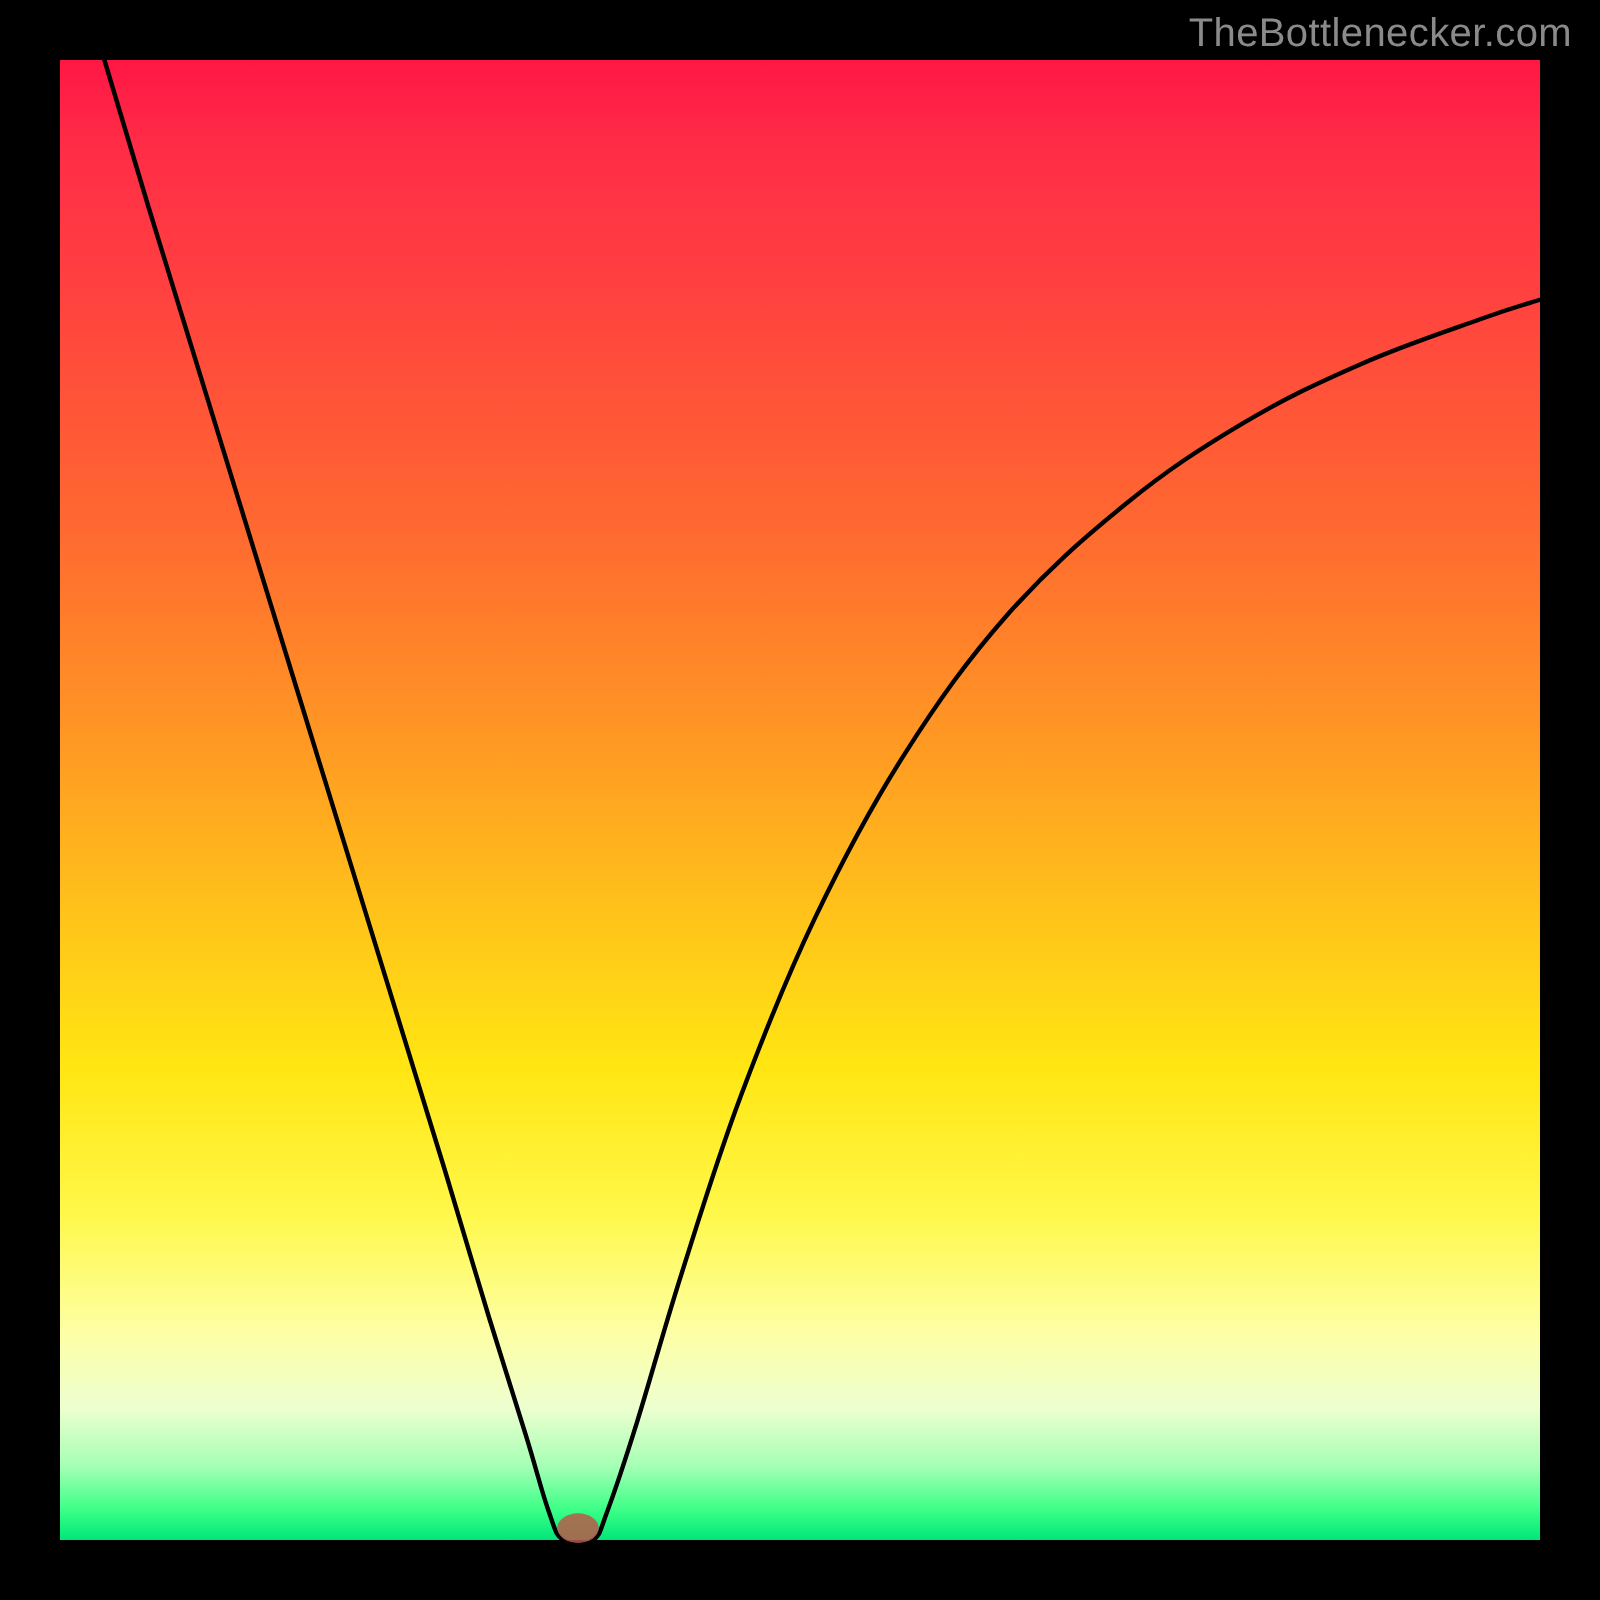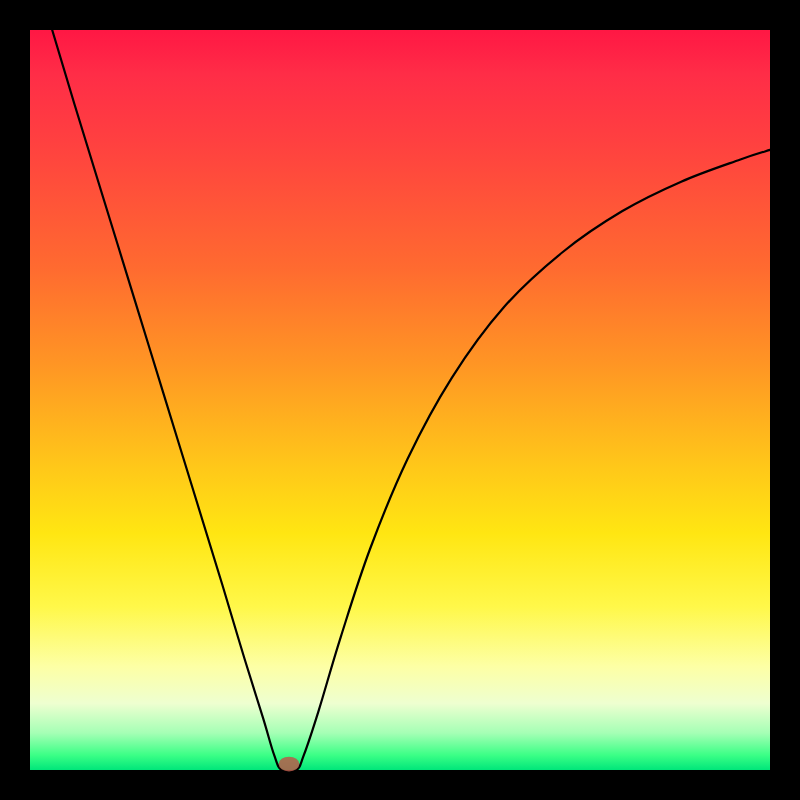--- a/index.html
+++ b/index.html
@@ -71,20 +71,21 @@
     font-weight: 500;
     letter-spacing: 0.2px;
     user-select: none;
   }
 </style>
 </head>
 <body>
 
 <div class="frame">
 
+  <div class="watermark">TheBottlenecker.com</div>
 
   <div class="plot">
     <svg viewBox="0 0 740 740">
       <path id="curve-path" class="curve" d="M 22.20 0.00 C 26.20 13.32, 35.08 43.36, 44.40 74.00 C 53.72 104.64, 63.34 135.57, 74.00 170.20 C 84.66 204.83, 92.94 231.77, 103.60 266.40 C 114.26 301.03, 122.54 327.97, 133.20 362.60 C 143.86 397.23, 152.14 424.17, 162.80 458.80 C 173.46 493.43, 183.08 524.36, 192.40 555.00 C 201.72 585.64, 207.27 605.02, 214.60 629.00 C 221.93 652.98, 227.77 670.88, 233.10 688.20 C 238.43 705.52, 240.87 715.88, 244.20 725.20 C 247.53 734.52, 247.60 737.34, 251.60 740.00 C 255.60 742.66, 262.40 742.66, 266.40 740.00 C 270.40 737.34, 269.80 735.86, 273.80 725.20 C 277.80 714.54, 281.94 702.11, 288.60 680.80 C 295.26 659.49, 301.48 636.10, 310.80 606.80 C 320.12 577.50, 328.41 549.97, 340.40 518.00 C 352.39 486.03, 362.75 459.84, 377.40 429.20 C 392.05 398.56, 404.48 375.11, 421.80 347.80 C 439.12 320.49, 453.62 300.14, 473.60 277.50 C 493.58 254.86, 511.49 239.32, 532.80 222.00 C 554.11 204.68, 570.69 193.95, 592.00 181.30 C 613.31 168.65, 629.89 161.02, 651.20 151.70 C 672.51 142.38, 694.42 135.23, 710.40 129.50 C 726.38 123.77, 734.67 121.61, 740.00 119.88"></path>
       <ellipse id="marker-dot" class="marker" cx="259.00" cy="734.08" rx="10.36" ry="7.40"></ellipse>
     </svg>
   </div>
 
 </div>
 

